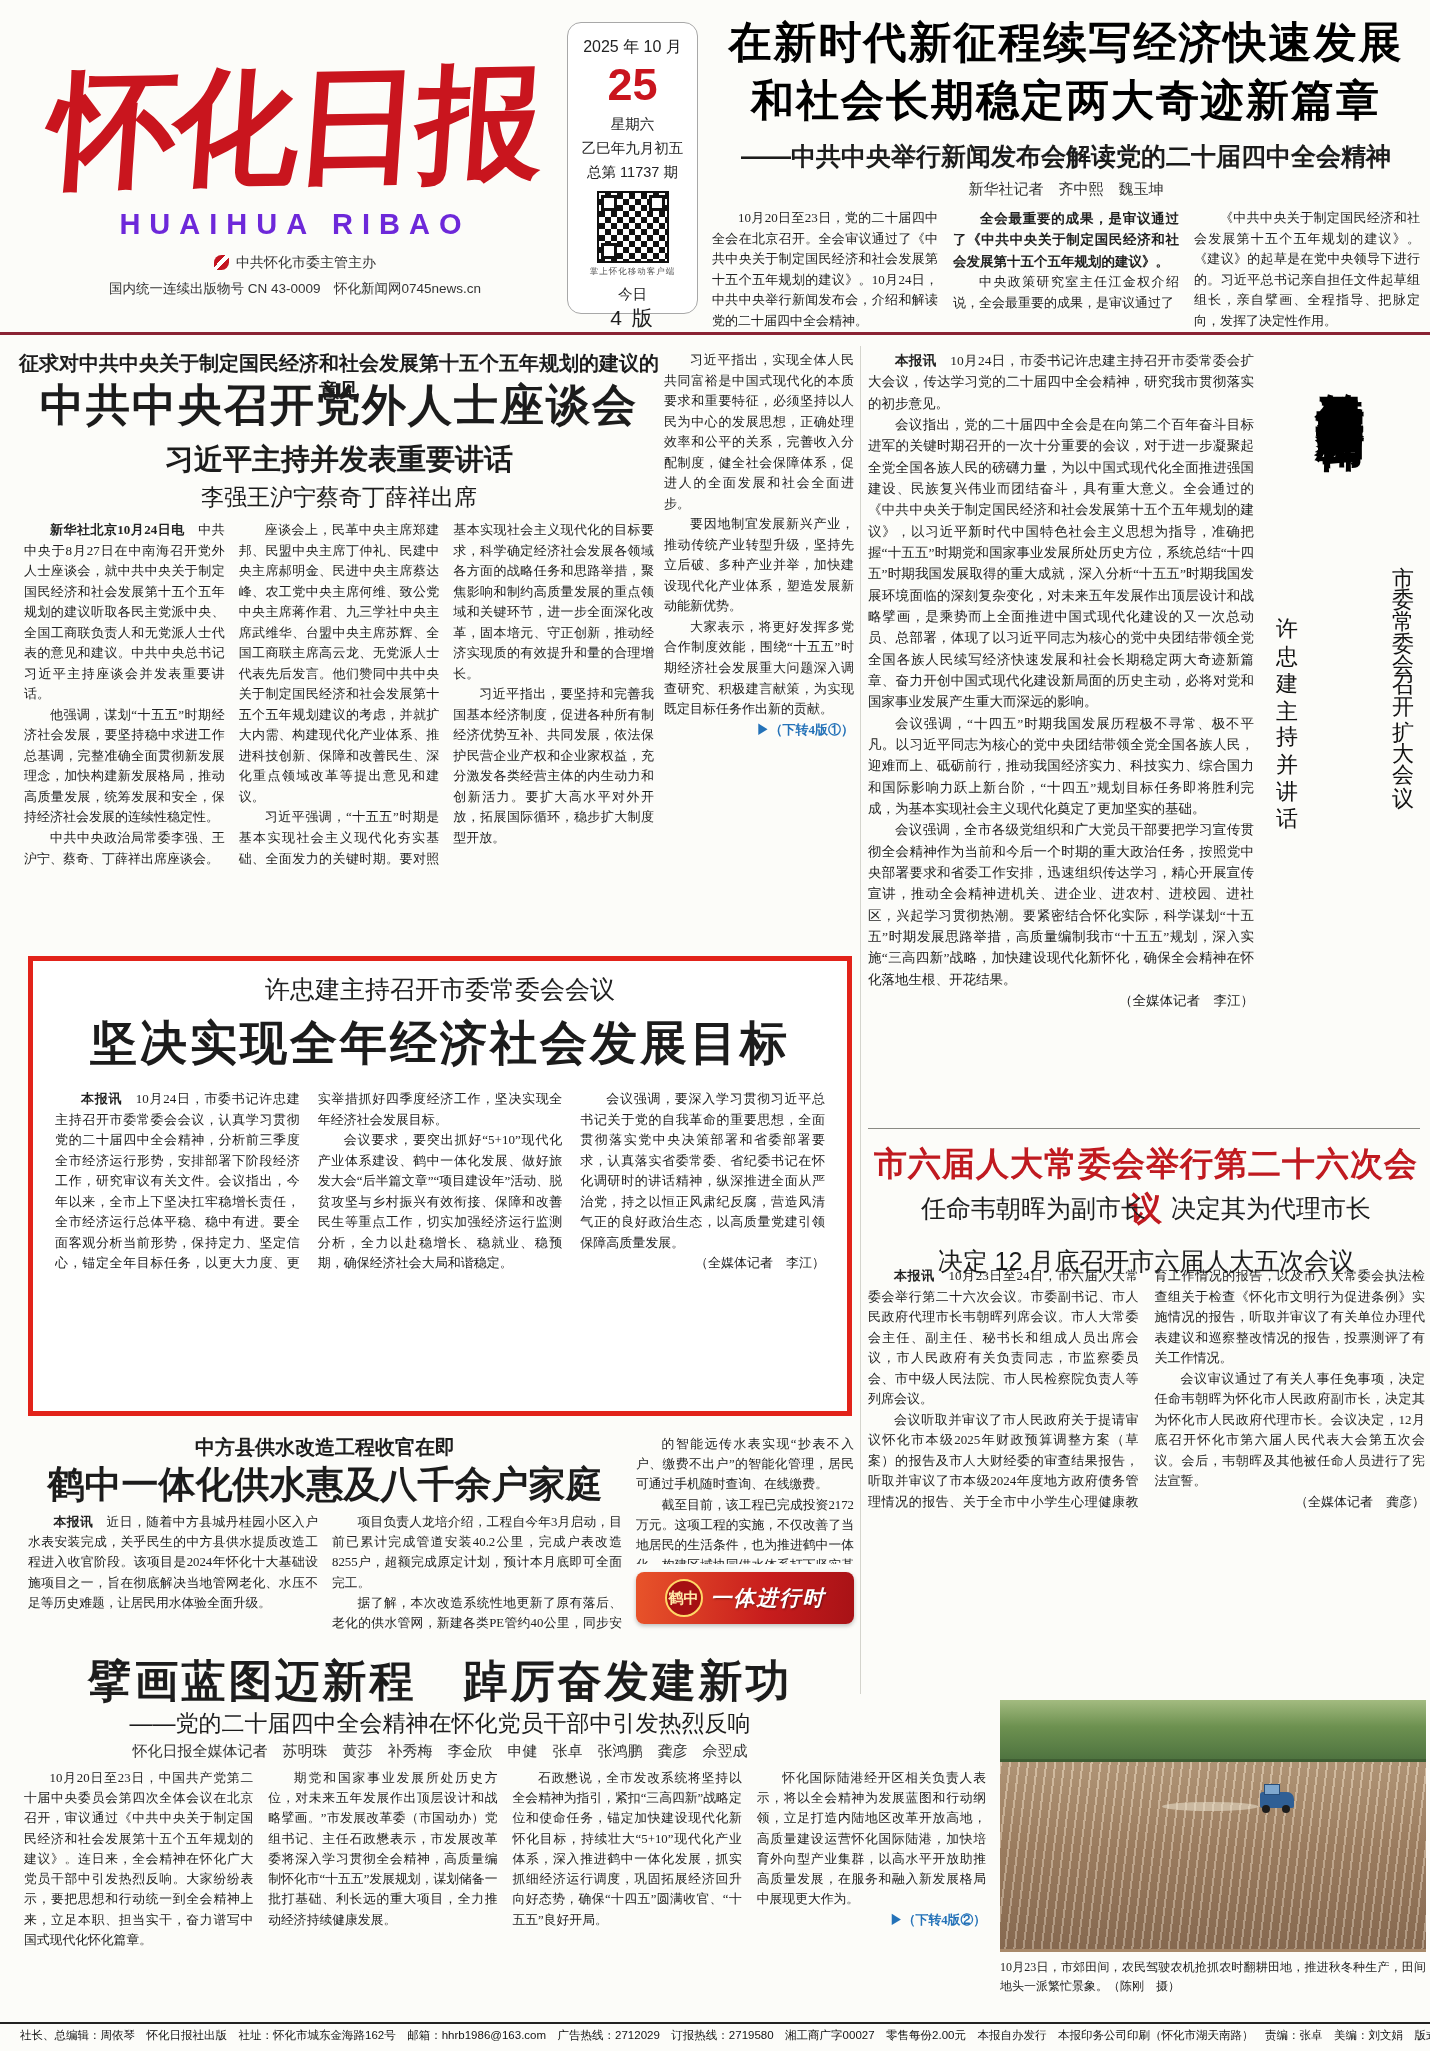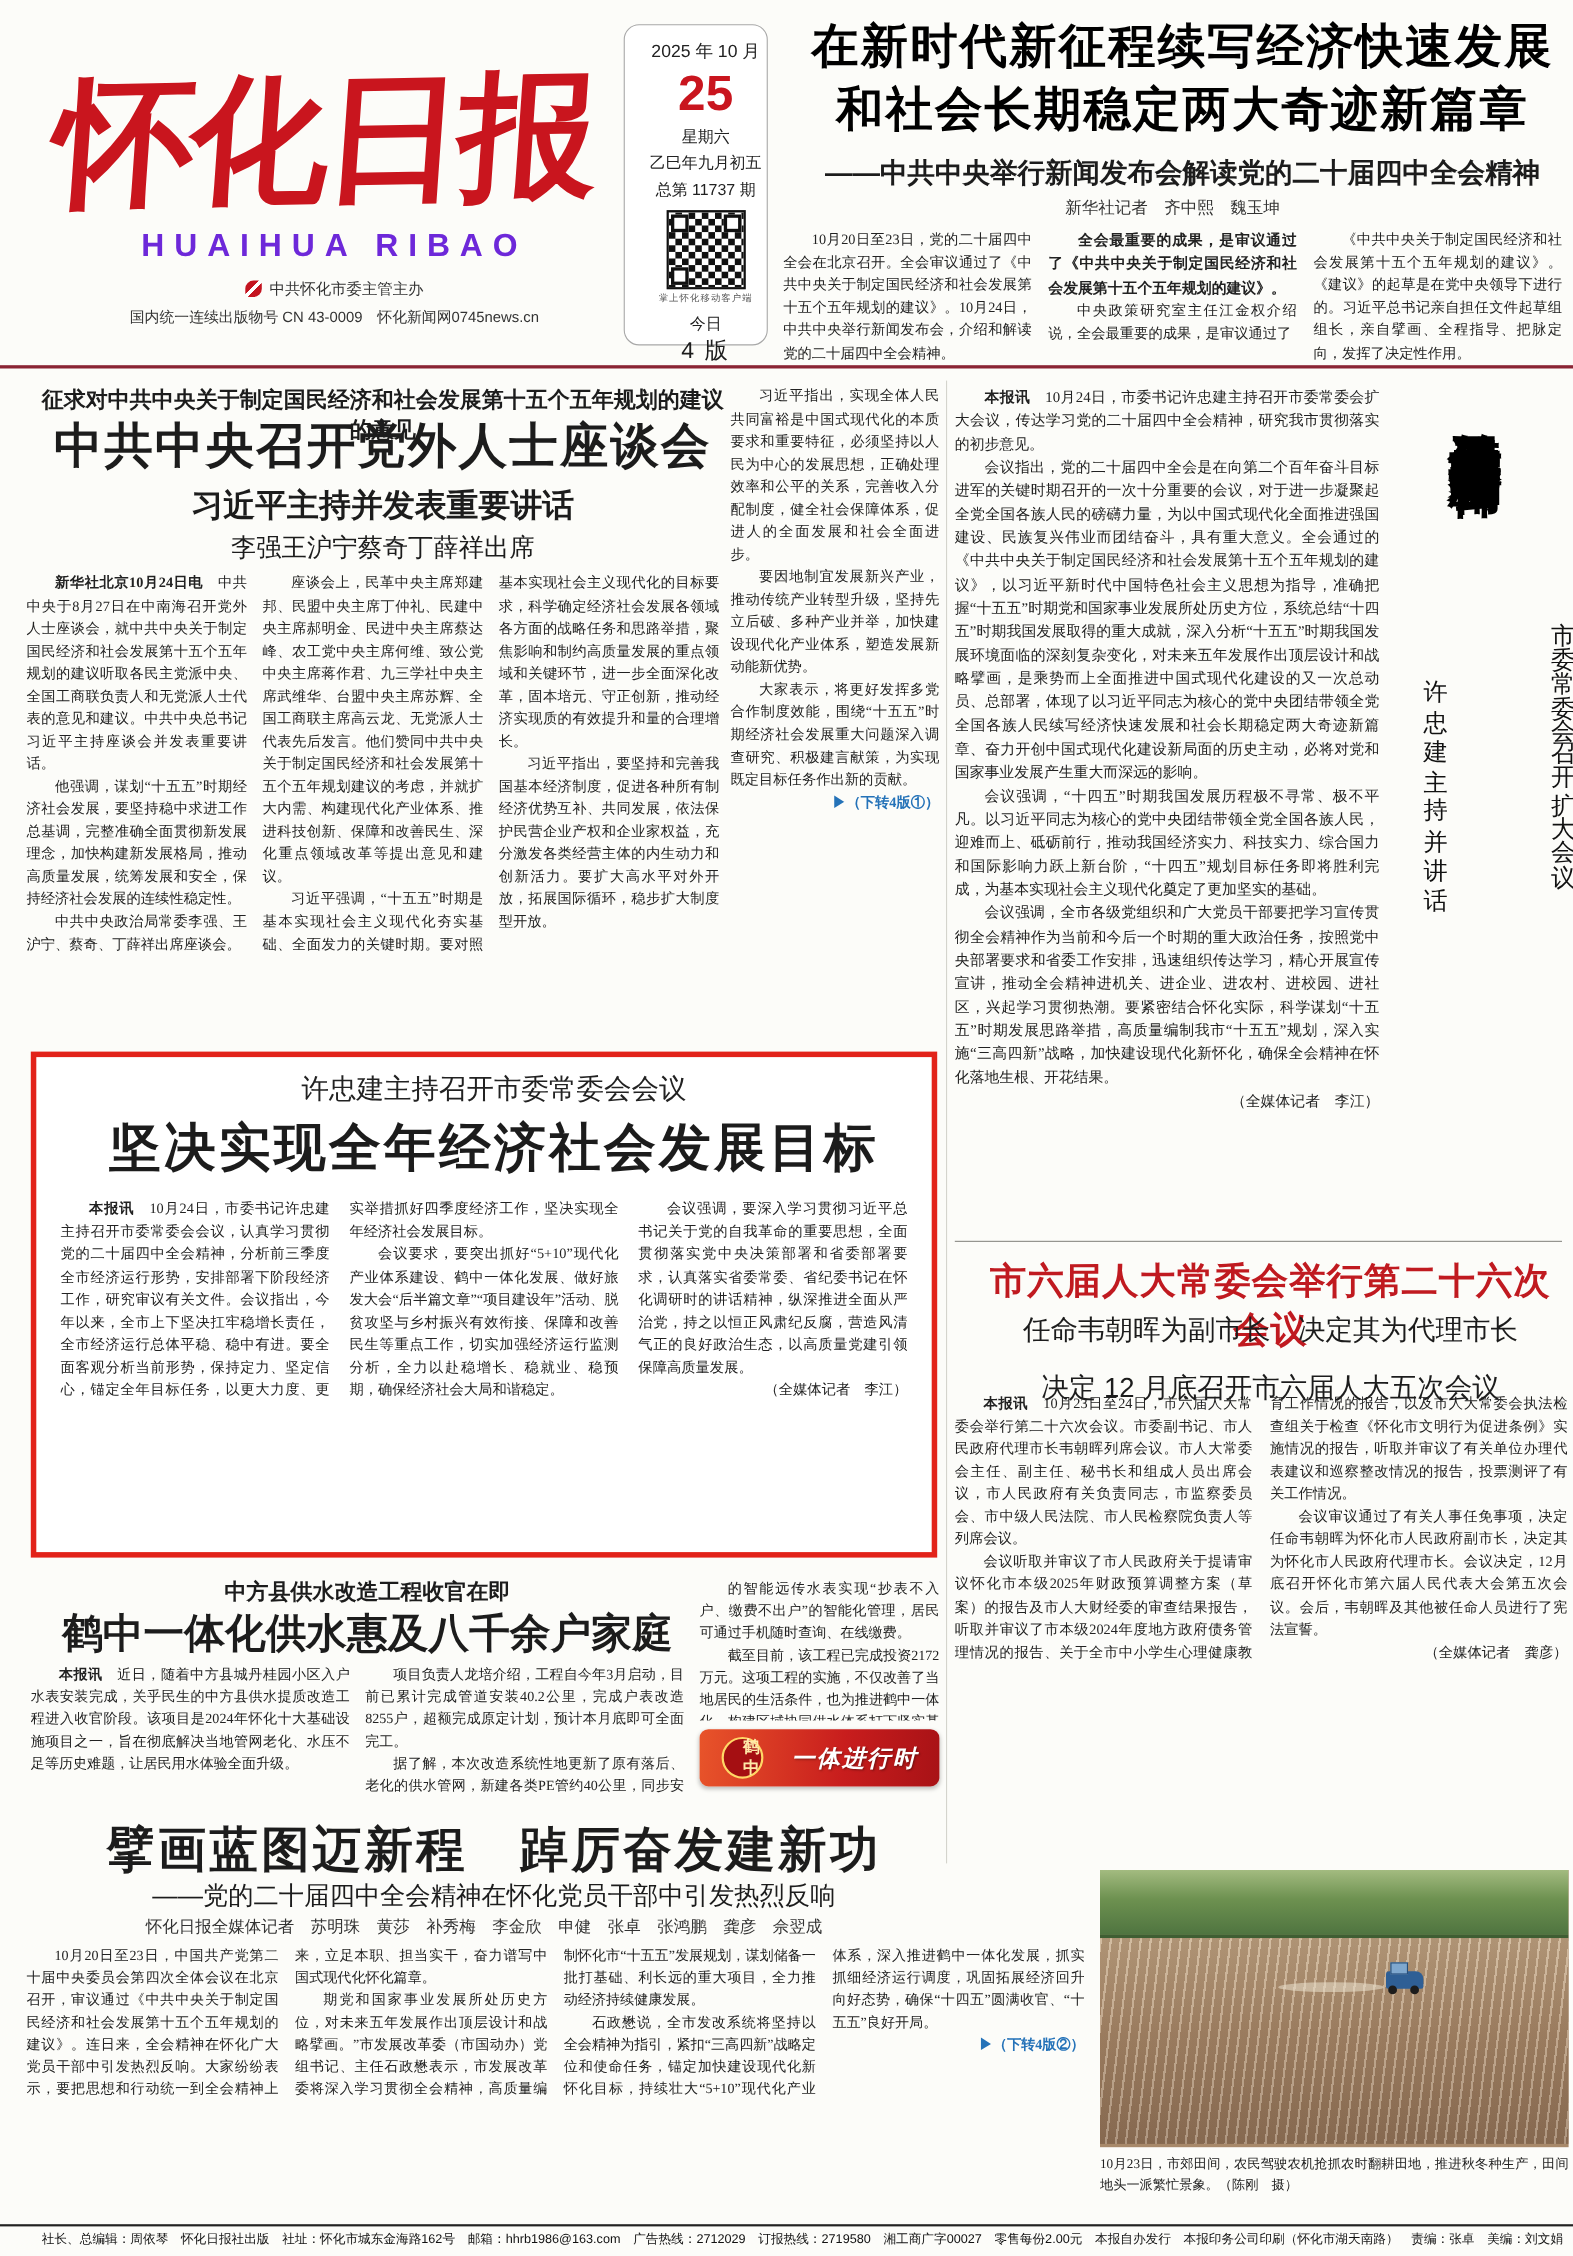--- a/index.html
+++ b/index.html
@@ -3,21 +3,21 @@
 <meta charset="utf-8">
 <style>
   * { margin:0; padding:0; box-sizing:border-box; }
   html,body { background:#e8e8e4; }
   #page {
     position:relative; width:1430px; height:2051px; margin:0 auto;
     background:#fcfcf9; overflow:hidden; color:#1c1c1c;
     font-family:"Liberation Serif", serif;
   }
   .abs { position:absolute; }
-  .sans { font-family:"Liberation Sans", sans-serif;padding-left:18px; }
+  .sans { font-family:"Liberation Sans", sans-serif; }
   .bt { font-size:13px; line-height:1.58; text-align:justify; color:#222; overflow:hidden; }
   .bt p { text-indent:2em; }
   .bt .lead { font-weight:bold; }
   .jump { color:#2472b8; font-weight:bold; display:block; text-align:right; text-indent:0; }
   .sign { display:block; text-align:right; text-indent:0; }
 
   
   .mh-title { left:28px; top:44px; width:534px; font-size:126px; font-weight:bold;
     color:#c9151e; letter-spacing:-4px; white-space:nowrap;
     transform:skewX(-5deg) rotate(-1deg); text-align:center; }
@@ -254,20 +254,21 @@
     <span class="bb sans">一体进行时</span>
   </div>
 
   <div class="abs bm-h1 sans">擘画蓝图迈新程　踔厉奋发建新功</div>
   <div class="abs bm-sub sans">——党的二十届四中全会精神在怀化党员干部中引发热烈反响</div>
   <div class="abs bm-byline">怀化日报全媒体记者　苏明珠　黄莎　补秀梅　李金欣　申健　张卓　张鸿鹏　龚彦　佘翌成</div>
   <div class="abs bm-body bt">
     <p>10月20日至23日，中国共产党第二十届中央委员会第四次全体会议在北京召开，审议通过《中共中央关于制定国民经济和社会发展第十五个五年规划的建议》。连日来，全会精神在怀化广大党员干部中引发热烈反响。大家纷纷表示，要把思想和行动统一到全会精神上来，立足本职、担当实干，奋力谱写中国式现代化怀化篇章。</p>
     <p>期党和国家事业发展所处历史方位，对未来五年发展作出顶层设计和战略擘画。”市发展改革委（市国动办）党组书记、主任石政懋表示，市发展改革委将深入学习贯彻全会精神，高质量编制怀化市“十五五”发展规划，谋划储备一批打基础、利长远的重大项目，全力推动经济持续健康发展。</p>
     <p>石政懋说，全市发改系统将坚持以全会精神为指引，紧扣“三高四新”战略定位和使命任务，锚定加快建设现代化新怀化目标，持续壮大“5+10”现代化产业体系，深入推进鹤中一体化发展，抓实抓细经济运行调度，巩固拓展经济回升向好态势，确保“十四五”圆满收官、“十五五”良好开局。</p>
+    <p>怀化国际陆港经开区相关负责人表示，将以全会精神为发展蓝图和行动纲领，立足打造内陆地区改革开放高地，高质量建设运营怀化国际陆港，加快培育外向型产业集群，以高水平开放助推高质量发展，在服务和融入新发展格局中展现更大作为。</p>
     <span class="jump">▶（下转4版②）</span>
   </div>
 
   <div class="abs photo">
     <div class="ph-trees"></div>
     <div class="ph-field">
       <div class="dust"></div>
       <div class="tractor"></div>
     </div>
   </div>

